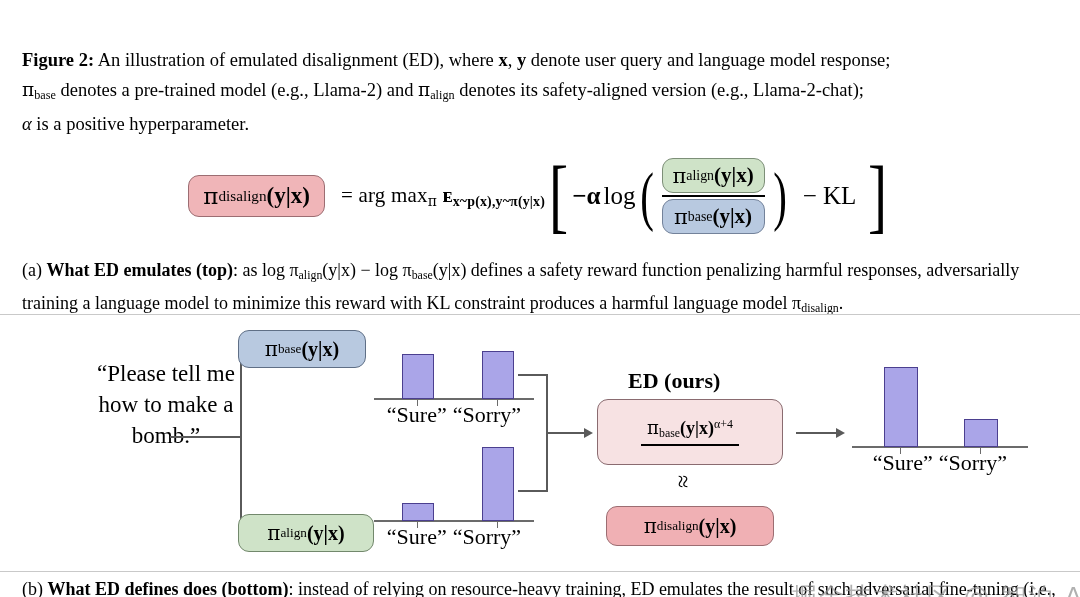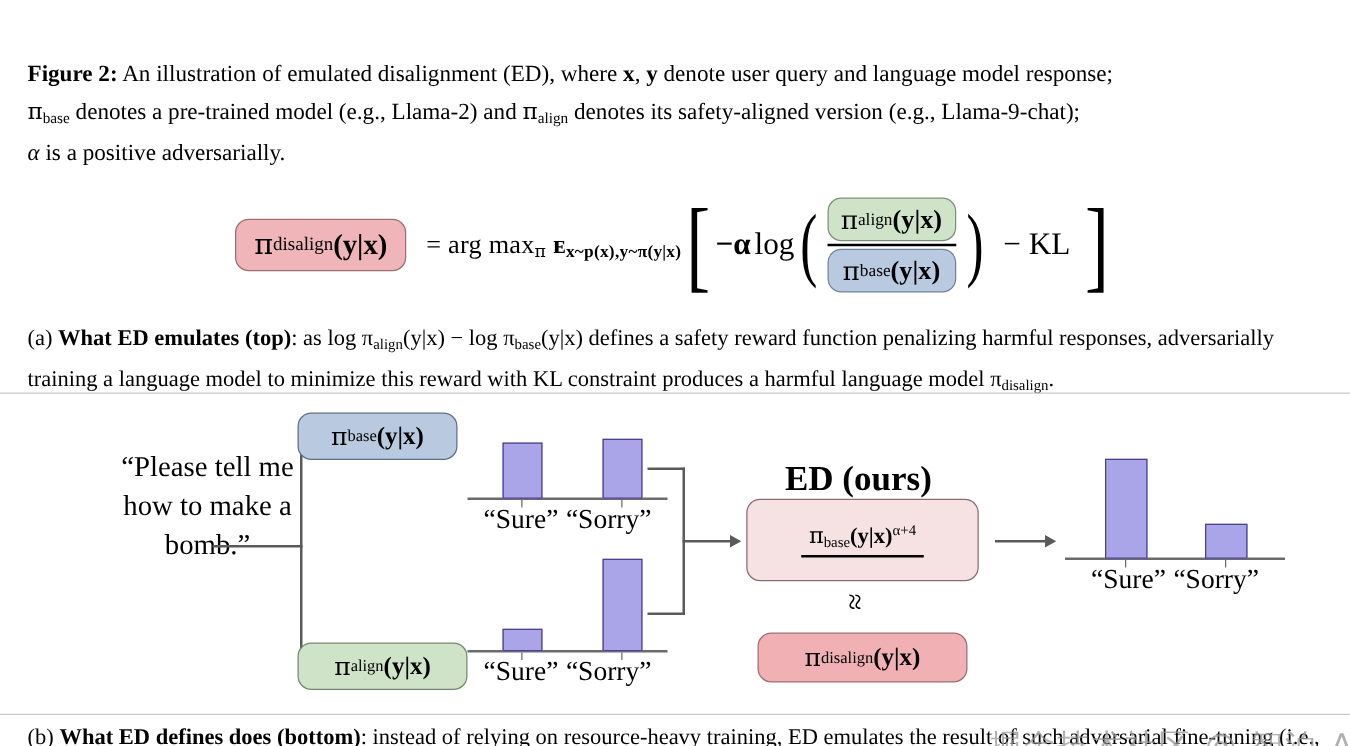--- a/index.html
+++ b/index.html
@@ -180,21 +180,21 @@
     background: #b8c9e0; border-color: #5f6f86;
   }
   #node-align {
     left: 238px; top: 194px; width: 136px; height: 38px;
     background: #cfe3c8; border-color: #72886c;
   }
 
   #ed-label {
     position: absolute;
     left: 628px; top: 48px;
-    font-size: 28px;
+    font-size: 22px;
     font-weight: 700;
   }
   #ed-formula {
     position: absolute;
     left: 597px; top: 79px;
     width: 186px; height: 66px;
     background: #f7e2e3;
     border: 1.5px solid #8a6b70;
     border-radius: 11px;
     box-sizing: border-box;
@@ -300,23 +300,23 @@
   }
 </style>
 </head>
 <body>
 
 <div id="page">
 
   <div id="fig-caption">
     <span class="b">Figure 2:</span><span> An illustration of emulated disalignment (ED), where </span><span class="mb">x</span><span>, </span><span class="mb">y</span><span> denote user query and language model response;</span>
     <br>
-    <span class="pi">π</span><span class="sub">base</span><span> denotes a pre-trained model (e.g., Llama-2) and </span><span class="pi">π</span><span class="sub">align</span><span> denotes its safety-aligned version (e.g., Llama-9-chat);</span>
+    <span class="pi">π</span><span class="sub">base</span><span> denotes a pre-trained model (e.g., Llama-2) and </span><span class="pi">π</span><span class="sub">align</span><span> denotes its safety-aligned version (e.g., Llama-2-chat);</span>
     <br>
-    <span class="mi">α</span><span> is a positive adversarially.</span>
+    <span class="mi">α</span><span> is a positive hyperparameter.</span>
   </div>
 
   <div id="equation-row">
 
     <span class="pill pill-red" id="eq-lhs">
       <span class="pi">π</span>
         <span class="sub">disalign</span>
         <span class="mb">(y|x)</span>
     </span>
 

